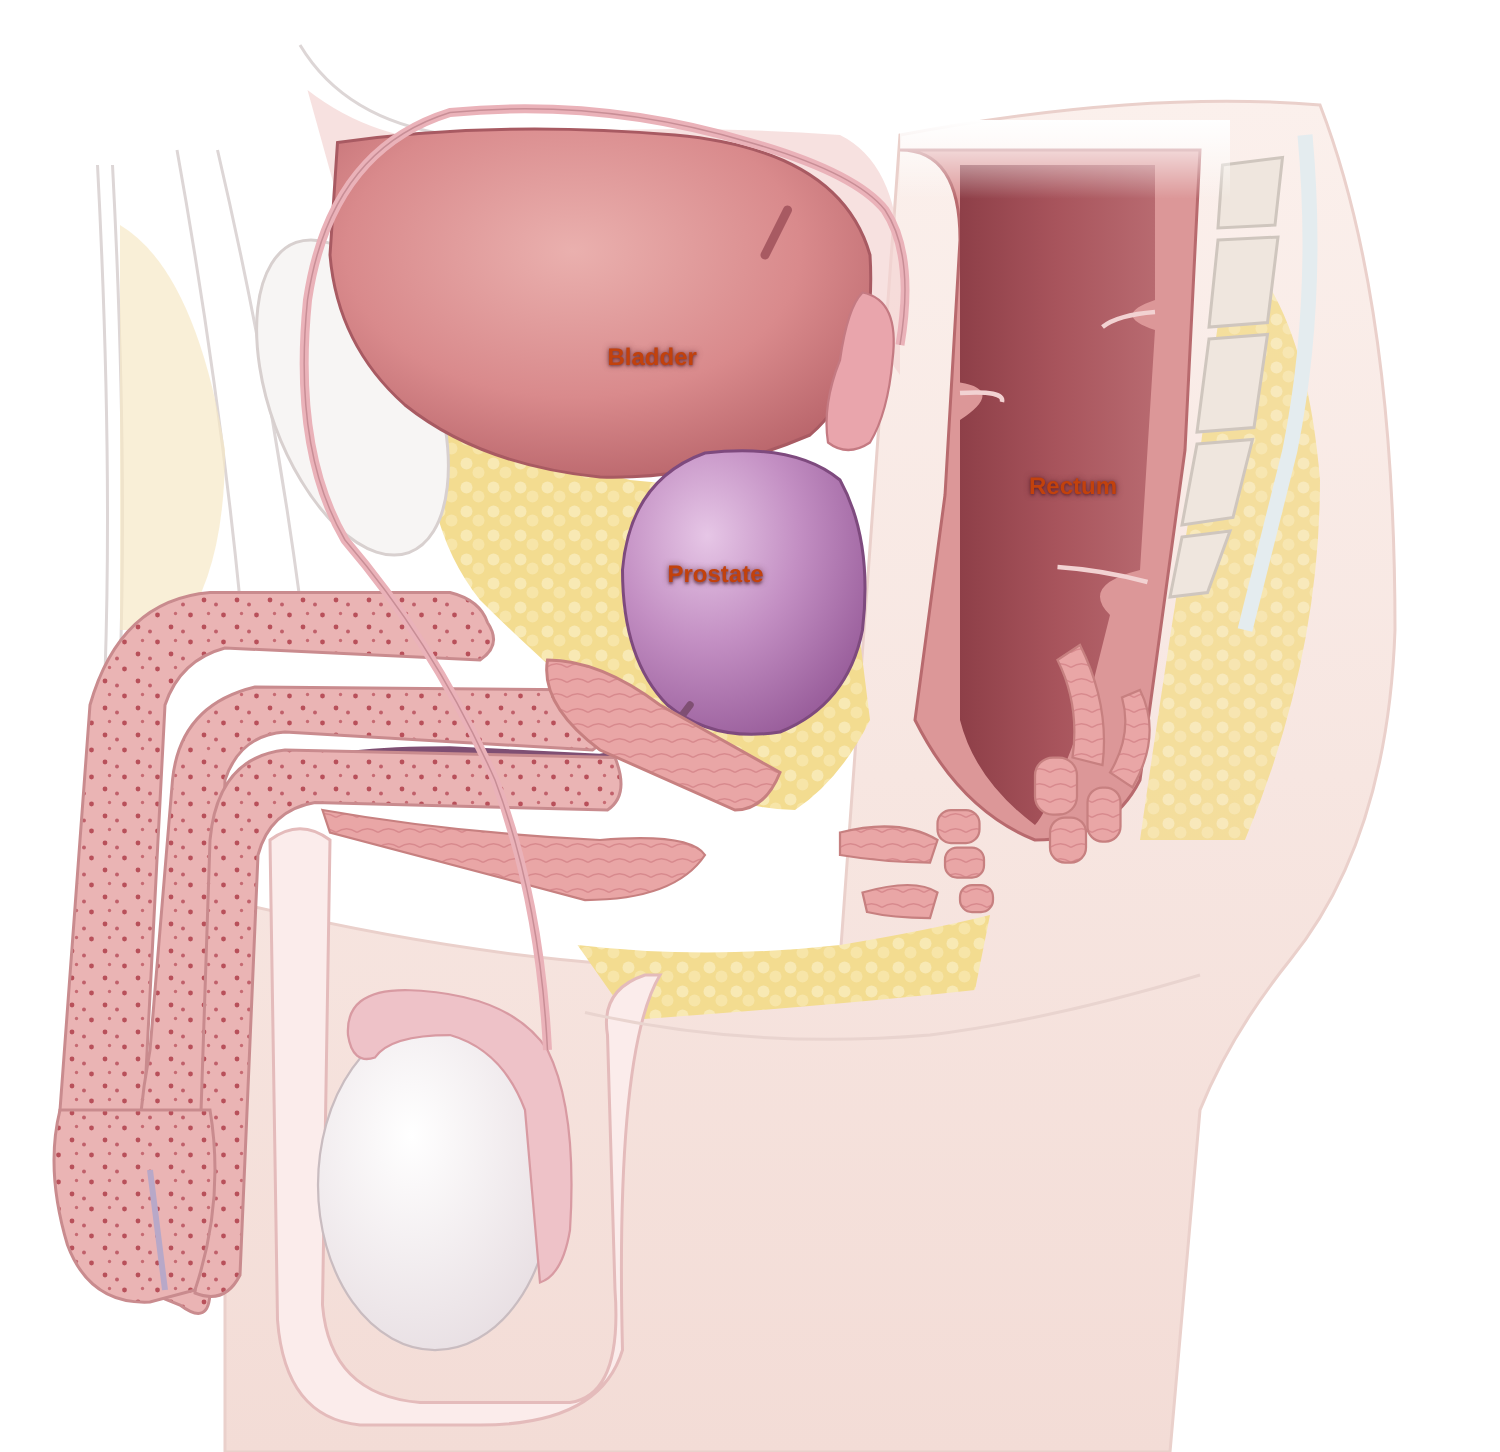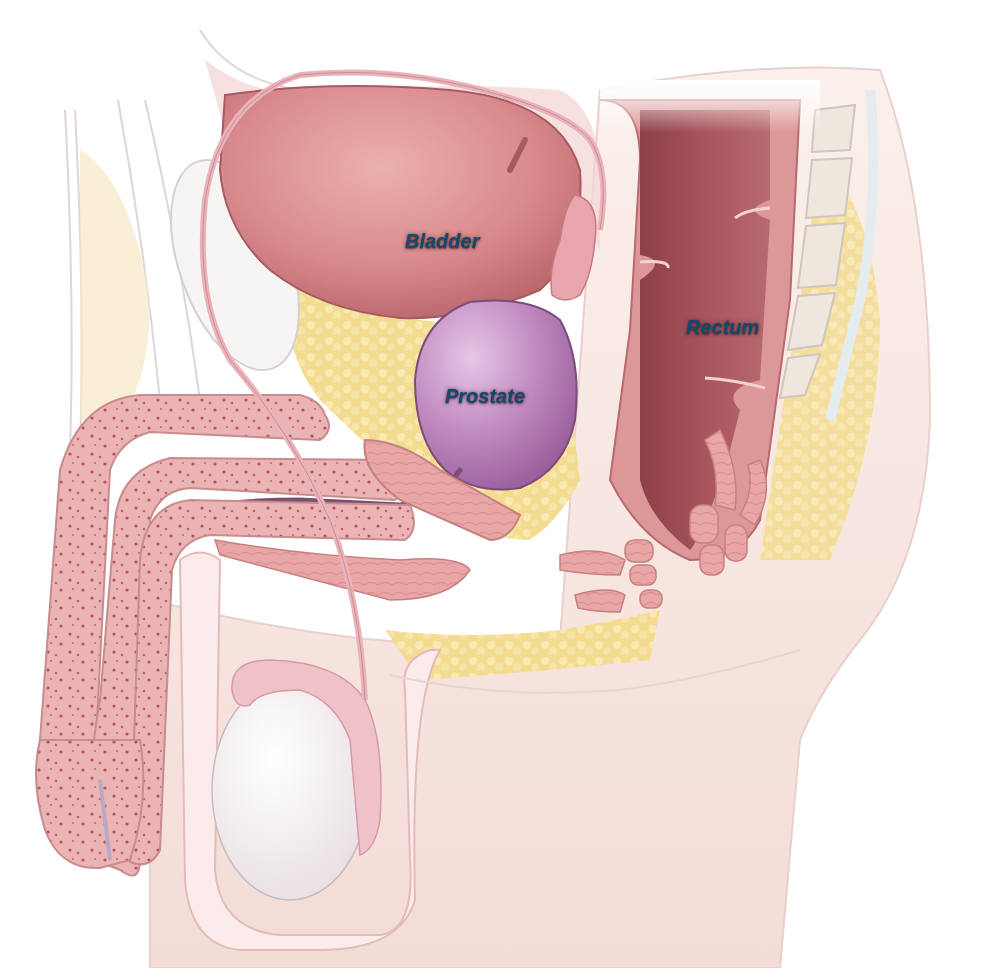--- a/index.html
+++ b/index.html
@@ -1,22 +1,22 @@
 <!DOCTYPE html>
 <html><head>
   <meta charset="utf-8">
   <style>
     html, body { margin:0; padding:0; background:#ffffff; }
     body { width:1000px; height:968px; position:relative; overflow:hidden; font-family:"Liberation Sans", sans-serif; }
     #diagram { position:absolute; left:0; top:0; width:1000px; height:968px; }
     .label {
-      position:absolute; color:#0c4a6e; font-weight:bold; font-size:20px;
+      position:absolute; color:#c2410c; font-weight:bold; font-size:16px;
       font-family:"Liberation Sans", sans-serif;
       text-shadow: 0 0 4px rgba(90,30,40,0.7), 0 1px 2px rgba(60,20,30,0.6);
-      white-space:nowrap; pointer-events:none;font-style:italic;
+      white-space:nowrap; pointer-events:none;
     }
   </style>
 </head>
 <body>
 
 <svg id="diagram" viewBox="0 0 1000 968" xmlns="http://www.w3.org/2000/svg">
   <defs>
     <radialGradient id="gBladder" cx="0.45" cy="0.35" r="0.7">
       <stop offset="0" stop-color="#eab0ae"></stop>
       <stop offset="0.6" stop-color="#d98a8c"></stop>
@@ -149,14 +149,14 @@
 
   <path d="M232 690 Q230 660 270 660 Q340 662 365 700 Q385 740 380 820 Q375 850 360 855 Q355 800 350 740 Q335 700 300 690 Q260 690 250 705 Q235 710 232 690 Z" fill="#eec2c8" stroke="#d89aa2" stroke-width="1.5"></path>
 
   <path d="M365 700 Q360 600 330 520 Q290 430 230 360 Q195 300 205 200 Q220 100 300 75 Q400 65 500 95 Q570 115 590 140 Q610 170 600 230" stroke="#eab2b9" stroke-width="6" fill="none"></path>
   <path d="M365 700 Q360 600 330 520 Q290 430 230 360 Q195 300 205 200 Q220 100 300 75 Q400 65 500 95 Q570 115 590 140 Q610 170 600 230" stroke="#c88e96" stroke-width="1" fill="none"></path>
 
   <path d="M390 675 Q500 700 620 690 Q700 680 800 650" stroke="#e9d4cf" stroke-width="2" fill="none"></path>
 </svg>
 
 <div class="label" style="left:405px; top:230px;">Bladder</div>
-<div class="label" style="left:445px; top:385px;text-align:center;">Prostate</div>
+<div class="label" style="left:445px; top:375px;text-align:center;">Prostate</div>
 <div class="label" style="left:655px; top:316px;padding-left:31px;">Rectum</div>
 
 </body></html>

